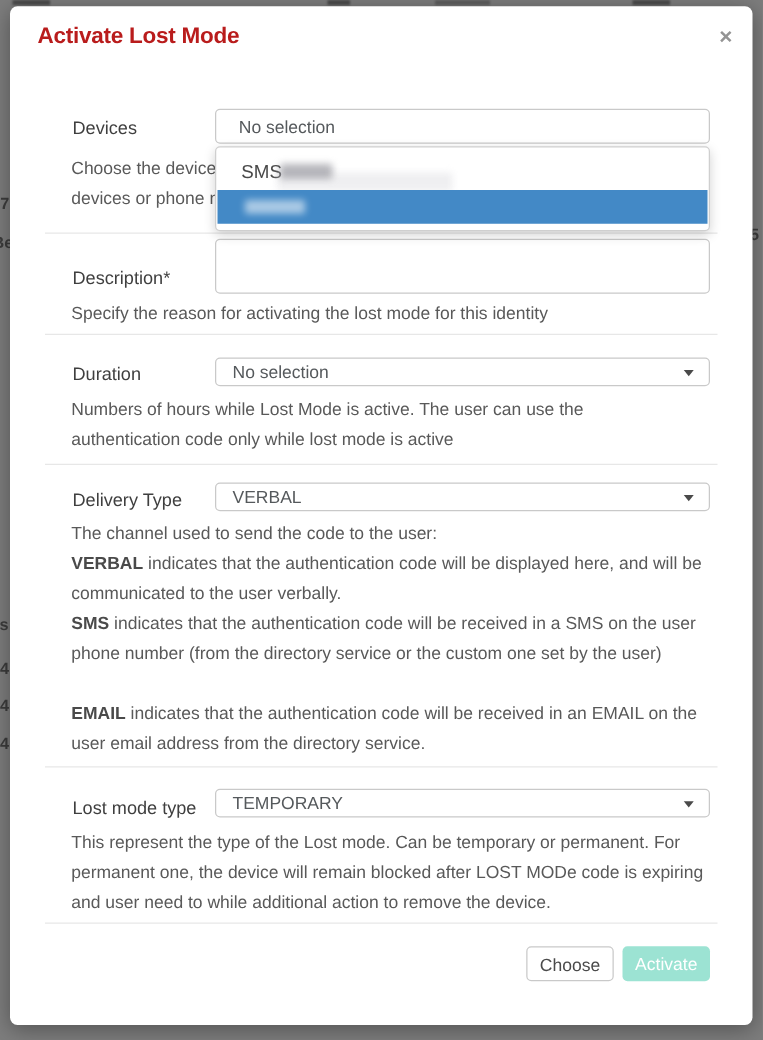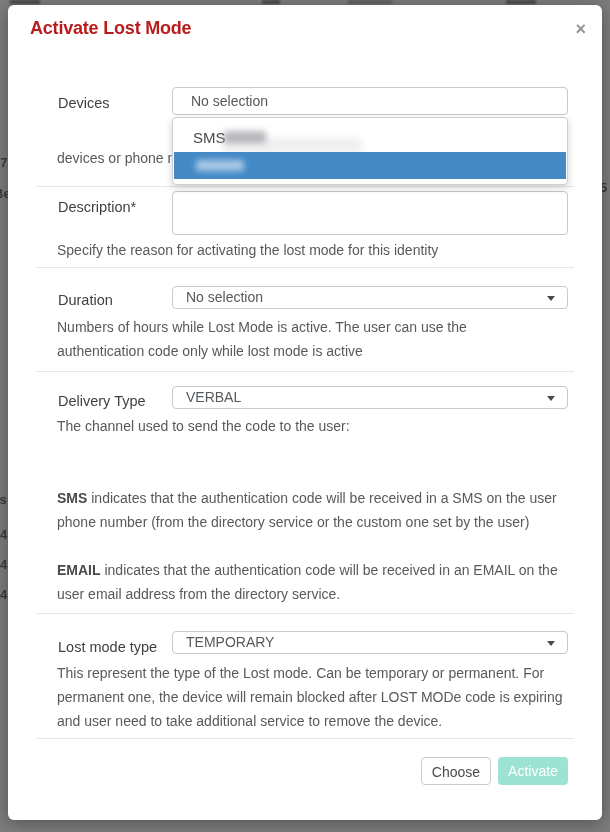--- a/index.html
+++ b/index.html
@@ -68,71 +68,75 @@
   <div class="bg-frag" style="left:0px;top:587px;">4</div>
   <div class="bg-frag" style="left:600px;top:180px;">5</div>
 
   <div class="modal">
 
     <div class="title">Activate Lost Mode</div>
     <div class="close">×</div>
 
     <div class="label" style="top:90px;">Devices</div>
     <div class="textbox input-devices">No selection</div>
+    <div class="help" style="top:117px;">Choose the device</div>
     <div class="help" style="top:141px;">devices or phone n</div>
 
     <div class="dropdown">
       <div class="dd-option dd-opt1">
         <span>SMS</span>
         <span class="redact redact-b"></span>
         <span class="redact redact-a"></span>
       </div>
       <div class="dd-option dd-opt2">
         <span class="redact redact-c"></span>
       </div>
     </div>
 
     <div class="divider" style="top:181px;"></div>
 
-    <div class="label" style="top:194px;">Description*</div>
+    <div class="label" style="top:210px;">Description*</div>
     <div class="textbox textarea"></div>
     <div class="help" style="top:233px;">Specify the reason for activating the lost mode for this identity</div>
 
     <div class="divider" style="top:262px;"></div>
 
     <div class="label" style="top:287px;">Duration</div>
     <div class="textbox selectbox" style="top:281px;">
       <span>No selection</span>
       <span class="caret"></span>
     </div>
     <div class="help" style="top:310px;width:452px;">Numbers of hours while Lost Mode is active. The user can use the authentication code only while lost mode is active</div>
 
     <div class="divider" style="top:366px;"></div>
 
     <div class="label" style="top:388px;">Delivery Type</div>
     <div class="textbox selectbox" style="top:381px;">
       <span>VERBAL</span>
       <span class="caret"></span>
     </div>
     <div class="help" style="top:409px;width:516px;">The channel used to send the code to the user:</div>
+    <div class="help" style="top:433px;width:512px;">
+      <span class="kw">VERBAL</span><span> indicates that the authentication code will be displayed here, and will be communicated to the user verbally.</span>
+    </div>
     <div class="help" style="top:481px;width:512px;">
       <span class="kw">SMS</span><span> indicates that the authentication code will be received in a SMS on the user phone number (from the directory service or the custom one set by the user)</span>
     </div>
     <div class="help" style="top:553px;width:512px;">
       <span class="kw">EMAIL</span><span> indicates that the authentication code will be received in an EMAIL on the user email address from the directory service.</span>
     </div>
 
     <div class="divider" style="top:608px;"></div>
 
     <div class="label" style="top:634px;">Lost mode type</div>
     <div class="textbox selectbox" style="top:626px;">
       <span>TEMPORARY</span>
       <span class="caret"></span>
     </div>
-    <div class="help" style="top:656px;width:516px;">This represent the type of the Lost mode. Can be temporary or permanent. For permanent one, the device will remain blocked after LOST MODe code is expiring and user need to take additional service to remove the device.</div>
+    <div class="help" style="top:656px;width:516px;">This represent the type of the Lost mode. Can be temporary or permanent. For permanent one, the device will remain blocked after LOST MODe code is expiring and user need to while additional action to remove the device.</div>
 
     <div class="divider" style="top:733px;"></div>
 
     <div class="btn btn-cancel">Choose</div>
     <div class="btn btn-activate">Activate</div>
 
   </div>
 </div>
 
 </body></html>

